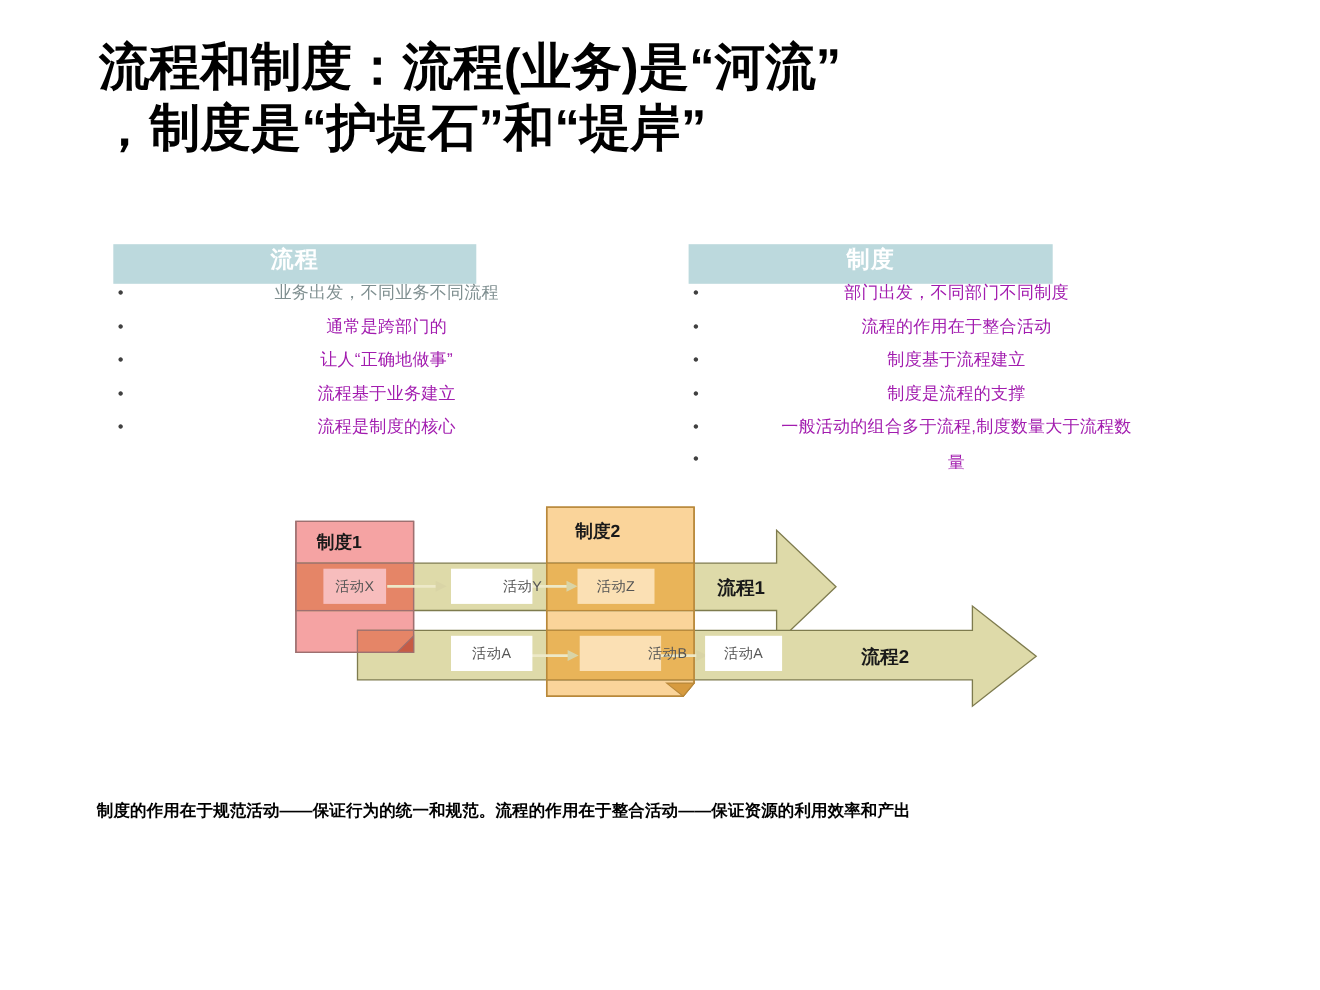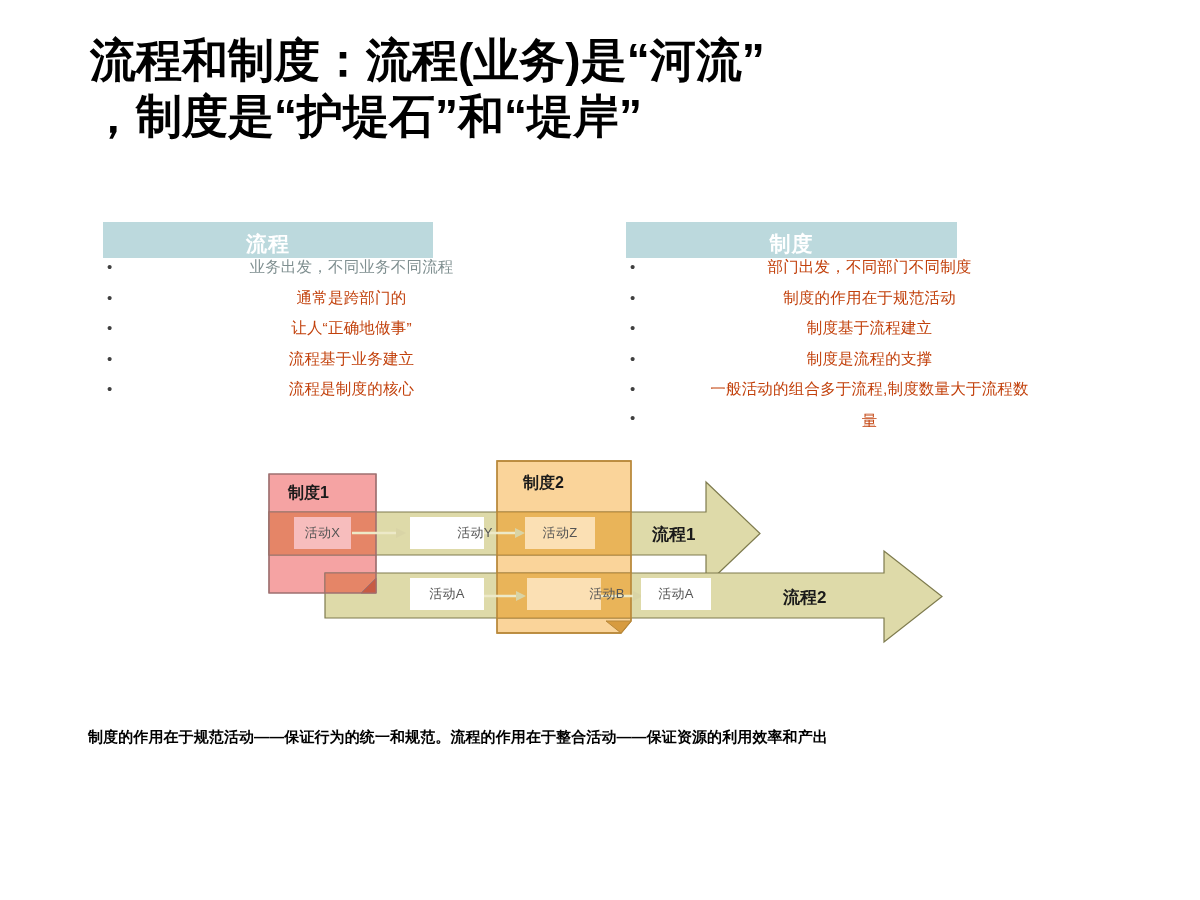--- a/index.html
+++ b/index.html
@@ -30,41 +30,41 @@
   .col-left{left:103px;width:470px;}
   .col-right{left:626px;width:460px;}
 
   .col-head{
     height:36px;
     background:#bcd9dd;
     color:#ffffff;
     font-size:21px;
     font-weight:bold;
     display:flex;
-    align-items:flex-end;
+    align-items:flex-start;
     justify-content:center;
     letter-spacing:1px;
   }
   .col-head.left{width:330px;}
   .col-head.right{width:331px;}
 
   .bullets{
     position:absolute;
     left:0; top:30px;
     width:100%;
     margin:0; padding:0;
     list-style:none;
     text-align:center;
   }
   .bullets li{
     position:relative;
     padding-left:27px;
     font-size:15.5px;
     line-height:30.5px;
-    color:#c2410c;
+    color:#a21caf;
     letter-spacing:0.2px;
   }
   .bullets li::before{
     content:"\2022";
     position:absolute;
     left:4px; top:0;
     font-size:15px;
     color:#404040;
   }
   .col-left .bullets li:first-child{color:#7f8f90;}
@@ -121,21 +121,21 @@
       <li>流程是制度的核心</li>
     </ul>
   </div>
 
   <div class="col col-right">
     <div class="col-head right">
       <span>制度</span>
     </div>
     <ul class="bullets">
       <li>部门出发，不同部门不同制度</li>
-      <li>制度的作用在于规范活动</li>
+      <li>流程的作用在于整合活动</li>
       <li>制度基于流程建立</li>
       <li>制度是流程的支撑</li>
       <li>一般活动的组合多于流程,制度数量大于流程数</li>
       <li class="wrap" style="list-style:none;padding-left:27px;">量</li>
     </ul>
   </div>
 
   <svg id="diagram" viewBox="0 0 1200 900">
 
     <g>

